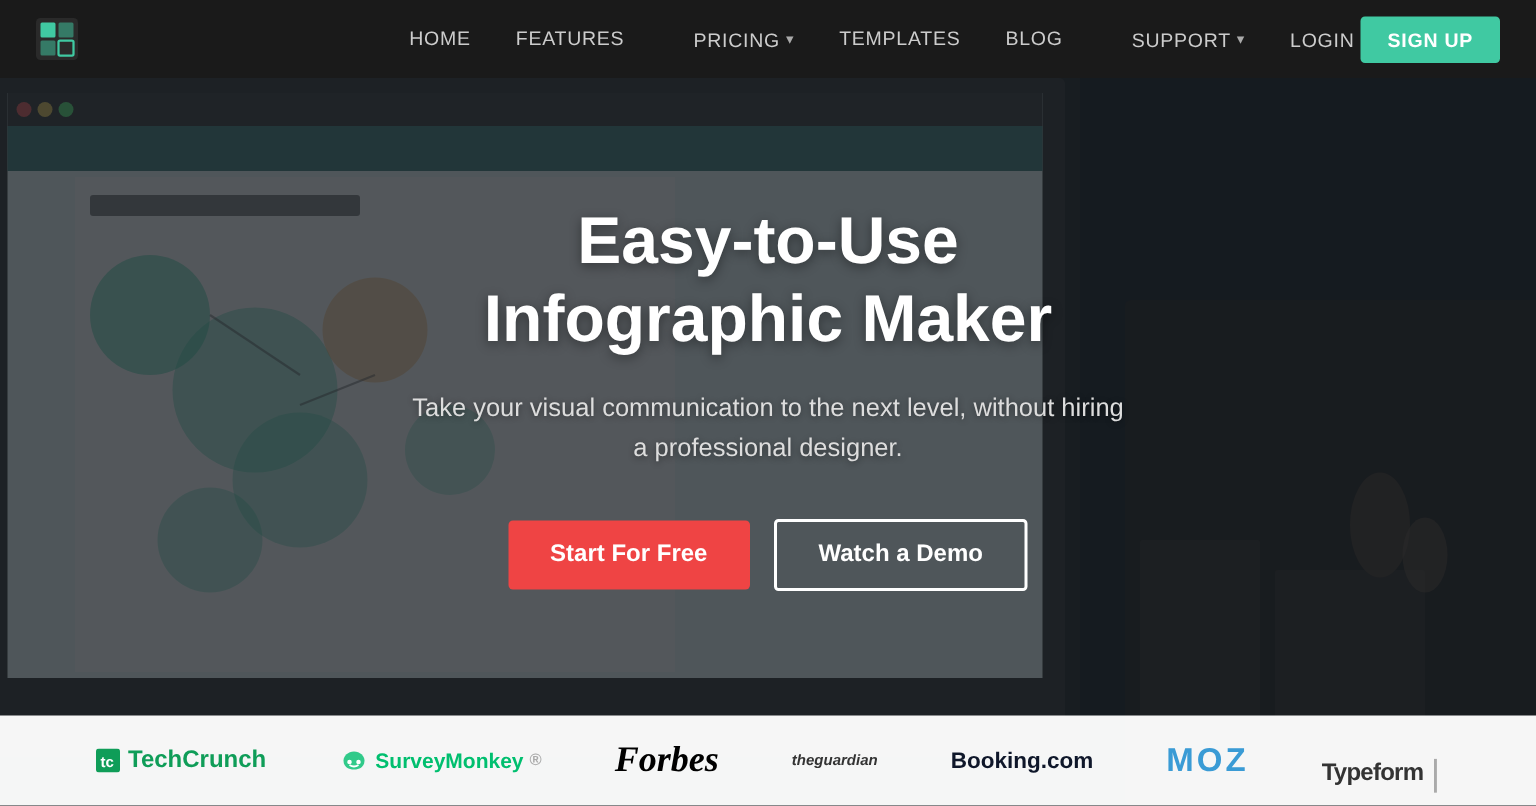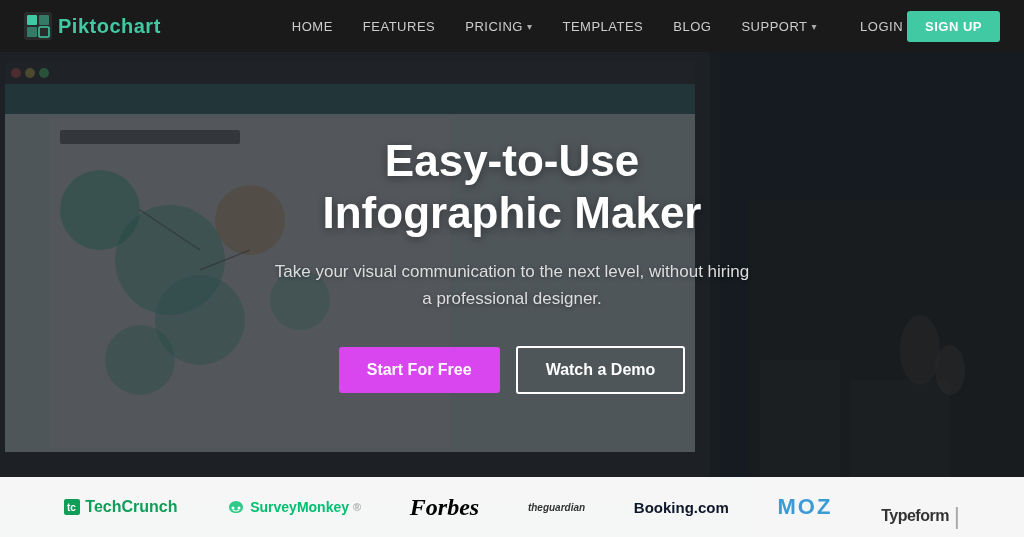--- a/index.html
+++ b/index.html
@@ -49,27 +49,28 @@
       text-decoration: none;
       font-size: 13px;
       font-weight: 500;
       letter-spacing: 0.5px;
       text-transform: uppercase;
     }
     .nav-link-dropdown {
       display: flex;
       align-items: center;
       gap: 4px;
+      margin-left: 16px;
     }
     .chevron-small {
       font-size: 10px;
       color: #aaa;
     }
     .nav-login {
-      margin-left: 43px;
+      margin-left: 30px;
       color: #ccc !important;
       font-size: 13px;
       font-weight: 500;
       text-transform: uppercase;
       letter-spacing: 0.5px;
       text-decoration: none;
     }
     .nav-signup {
       margin-left: 4px;
       background: #40c9a2;
@@ -133,21 +134,21 @@
       margin-bottom: 34px;
       max-width: 480px;
       text-shadow: 0 1px 4px rgba(0,0,0,0.4);
     }
     .hero-buttons {
       display: flex;
       gap: 16px;
       align-items: center;
     }
     .btn-primary {
-      background: #d946ef;
+      background: #ef4444;
       color: #fff;
       padding: 14px 28px;
       border: none;
       border-radius: 3px;
       font-size: 16px;
       font-weight: 600;
       cursor: pointer;
       text-decoration: none;
       display: inline-block;
     }
@@ -246,23 +247,20 @@
 <nav class="navbar">
   <div class="navbar-logo">
 
     <svg class="logo-icon" viewBox="0 0 28 28" xmlns="http://www.w3.org/2000/svg">
       <rect width="28" height="28" rx="3" fill="#2a2a2a"></rect>
       <rect x="3" y="3" width="10" height="10" rx="1" fill="#40c9a2"></rect>
       <rect x="15" y="3" width="10" height="10" rx="1" fill="#40c9a2" opacity="0.5"></rect>
       <rect x="3" y="15" width="10" height="10" rx="1" fill="#40c9a2" opacity="0.5"></rect>
       <rect x="15" y="15" width="10" height="10" rx="1" fill="#2a2a2a" stroke="#40c9a2" stroke-width="1.5"></rect>
     </svg>
-    <span class="logo-text">
-      <span style="color:#40c9a2; font-weight:700;">Pikto</span><span>chart</span>
-    </span>
   </div>
 
   <ul class="nav-links">
     <li>
       <a href="#">HOME</a>
     </li>
     <li>
       <a href="#">FEATURES</a>
     </li>
     <li>

